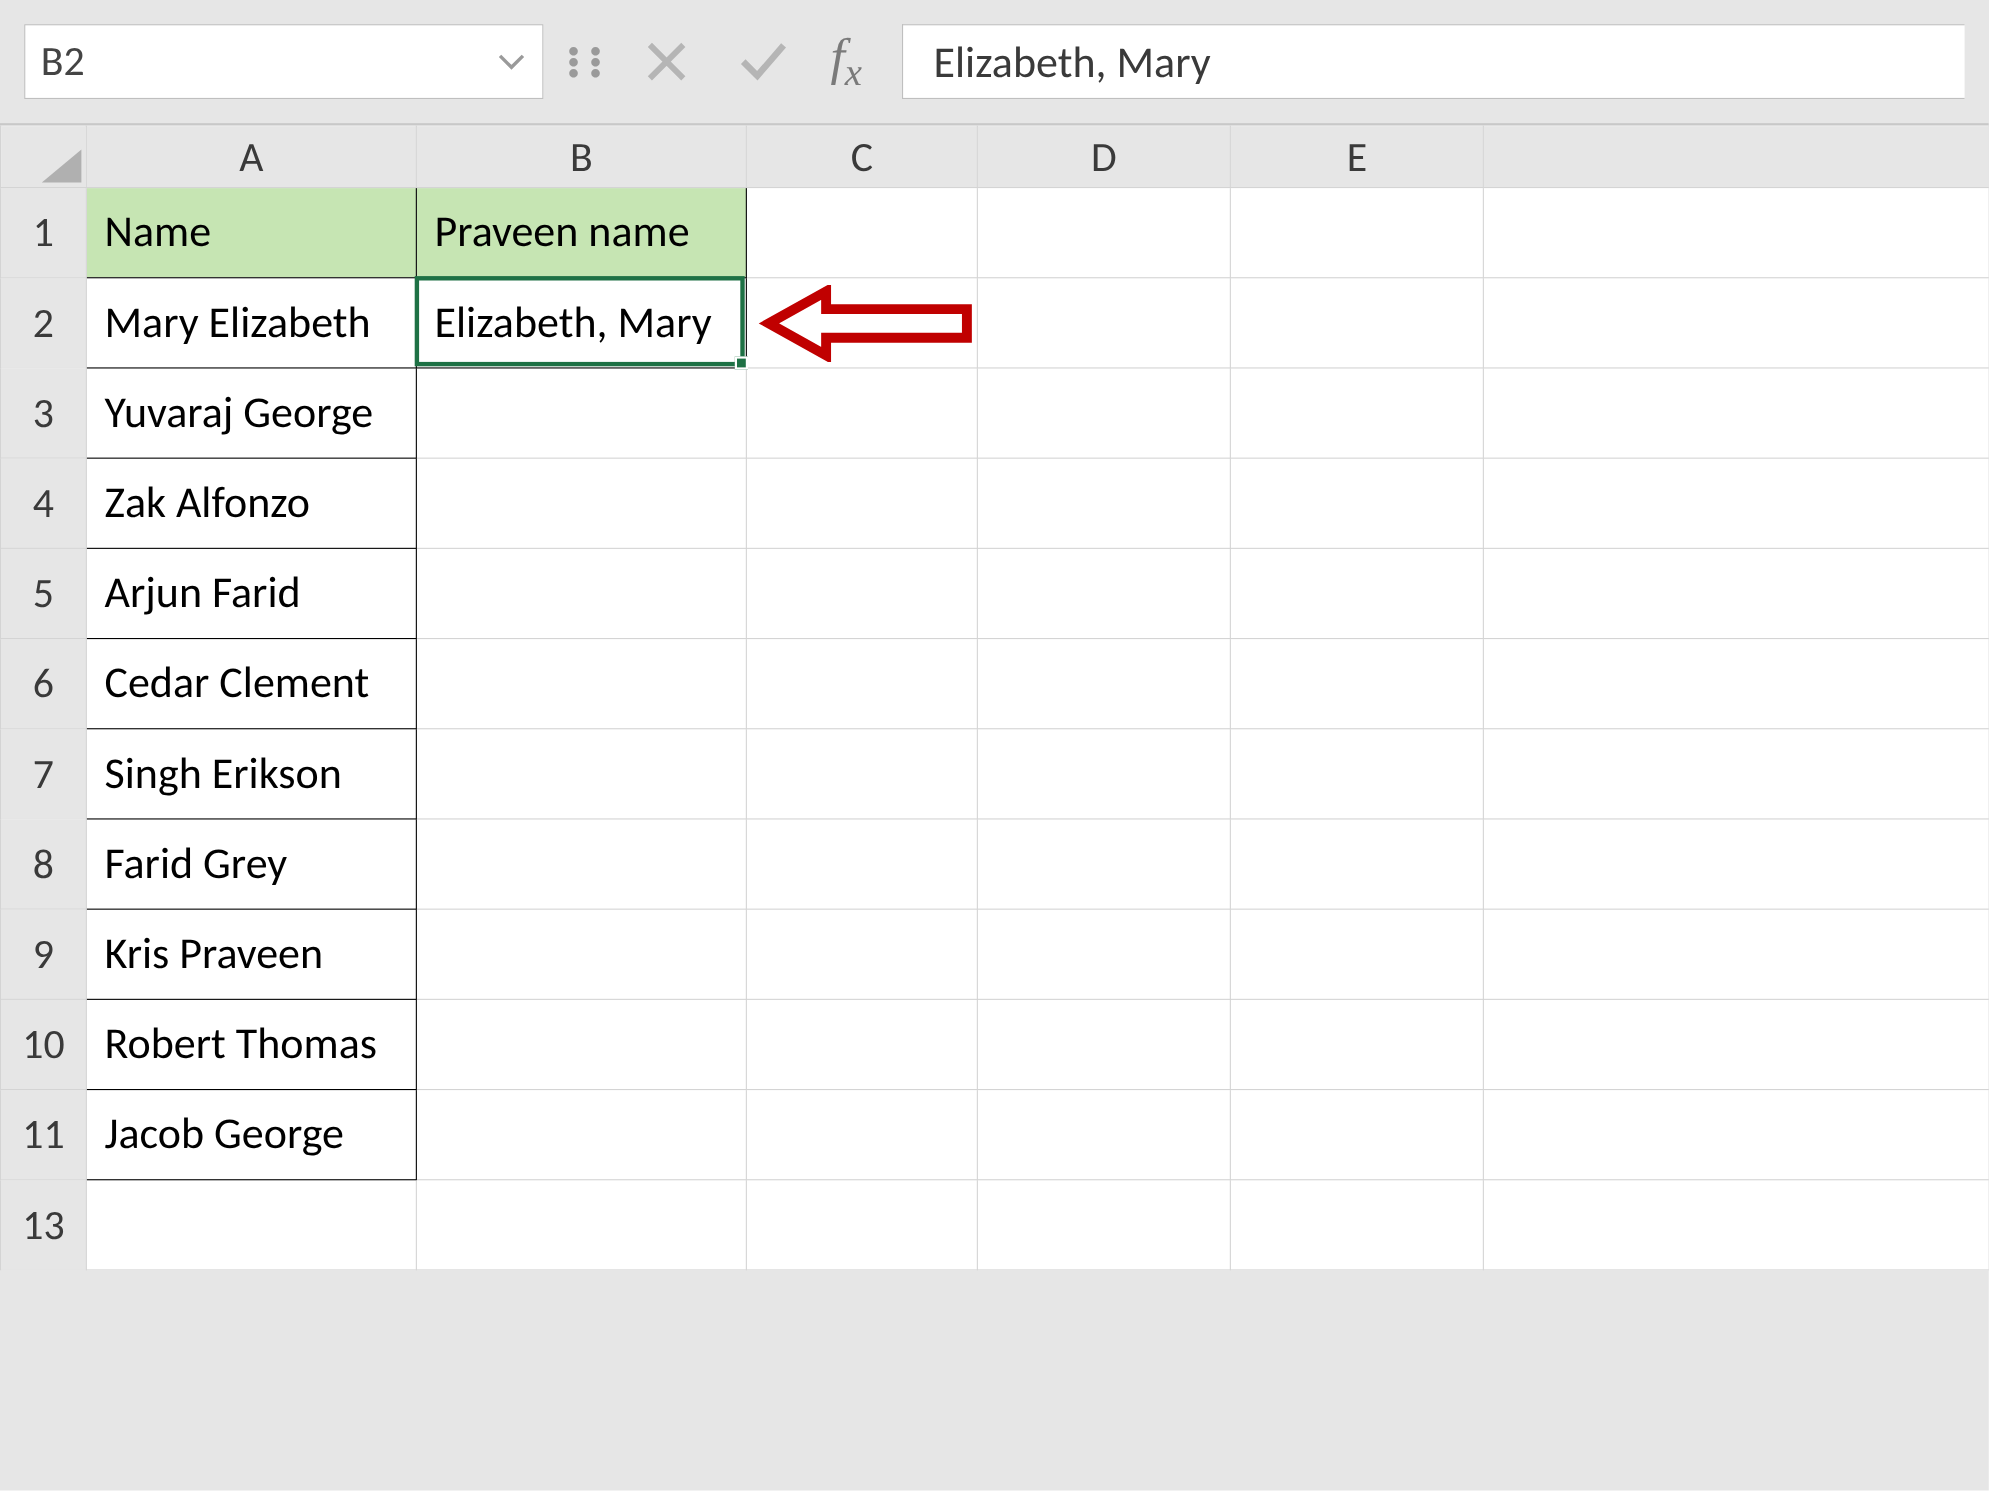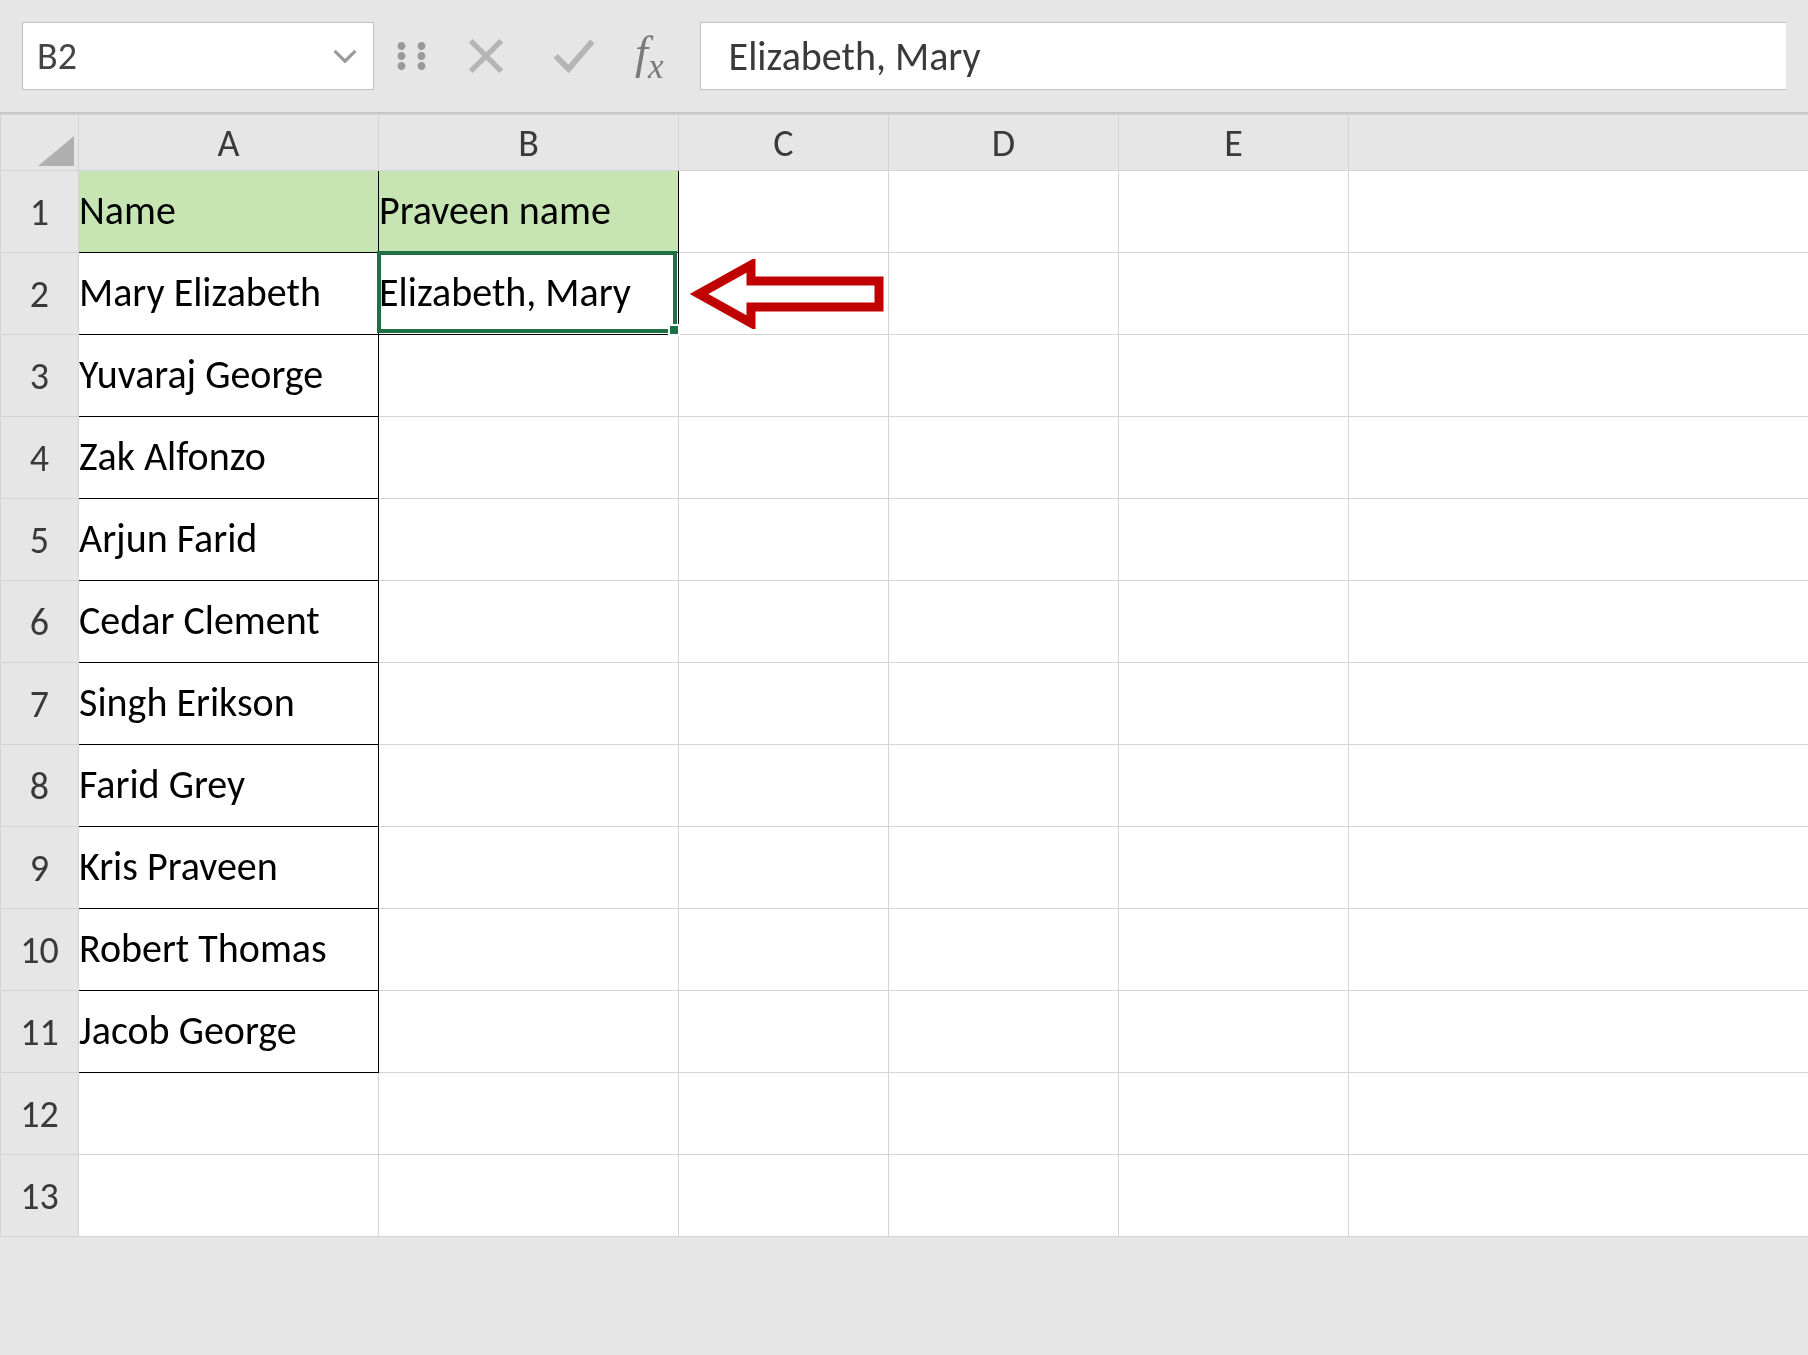--- a/index.html
+++ b/index.html
@@ -8,21 +8,21 @@
   
   .formula-strip {
     display: flex;
     align-items: center;
     gap: 18px;
     padding: 22px 22px 22px 22px;
     background: #e6e6e6;
     border-bottom: 2px solid #c8c8c8;
   }
   .name-box {
-    width: 352px;
+    width: 472px;
     height: 68px;
     background: #ffffff;
     border: 1px solid #bfbfbf;
     display: flex;
     align-items: center;
     justify-content: space-between;
     padding: 0 4px 0 14px;
     font-size: 38px;
     color: #444;
   }
@@ -111,21 +111,21 @@
   }
   
   col.col-rh { width: 78px; }
   col.col-A  { width: 300px; }
   col.col-B  { width: 300px; }
   col.col-C  { width: 210px; }
   col.col-D  { width: 230px; }
   col.col-E  { width: 230px; }
   col.col-F  { width: 460px; } 
 
-  td .cell-inner { padding: 0 0; display:block; height:100%; line-height:80px; }
+  td .cell-inner { padding: 0 16px; display:block; height:100%; line-height:80px; }
 
   
   td.data-header {
     background:#c6e5b3;
   }
   
   td.blackbox {
     border: 1px solid #000000 !important;
   }
   
@@ -325,29 +325,20 @@
         <td class="blackbox">
             <span class="cell-inner">Jacob George</span>
           </td>
         <td></td>
         <td></td>
           <td></td>
           <td></td>
           <td></td>
       </tr>
       <tr>
-        <th class="rowhdr">12</th>
-        <td></td>
-          <td></td>
-        <td></td>
-          <td></td>
-          <td></td>
-          <td></td>
-      </tr>
-      <tr>
         <th class="rowhdr">13</th>
         <td></td>
           <td></td>
         <td></td>
           <td></td>
           <td></td>
           <td></td>
       </tr>
     </tbody>
   </table>

